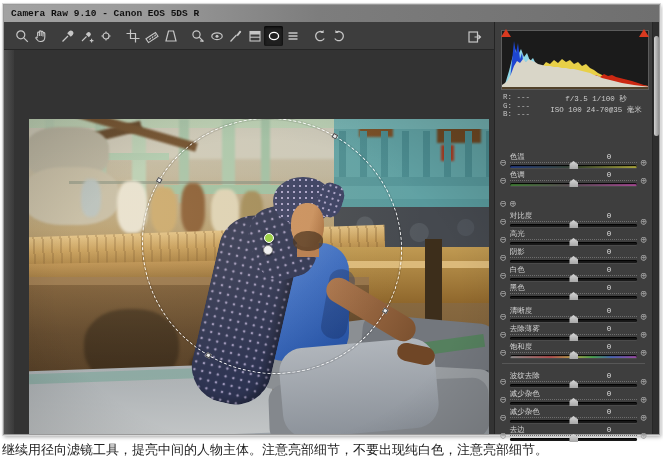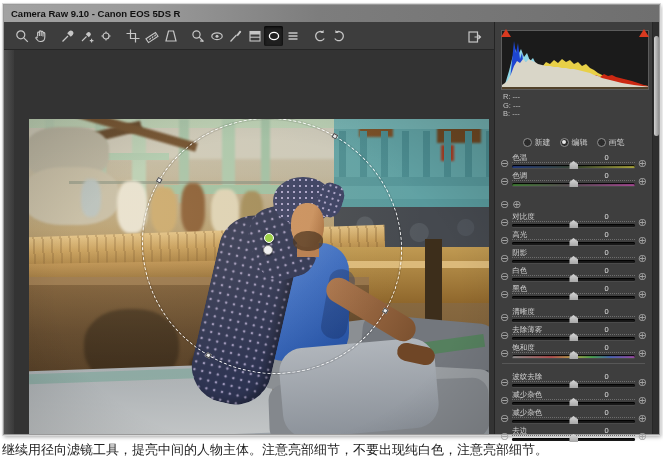--- a/index.html
+++ b/index.html
@@ -1,20 +1,20 @@
 <!DOCTYPE html>
 <html><head>
 <meta charset="utf-8">
 <style>
   html,body{margin:0;padding:0}
   body{width:663px;height:470px;background:#ffffff;position:relative;overflow:hidden;
        font-family:"Liberation Sans","DejaVu Sans",sans-serif;}
   
   .acr-window{position:absolute;left:3px;top:4px;width:655px;height:429px;background:#3a3a3a;
-    border:1px solid #9a9a9a;box-shadow:0 0 0 1px #d8d8d8, 1px 2px 4px rgba(0,0,0,.35);}
+    border:1px solid #9a9a9a;box-shadow:0 0 0 1px #d8d8d8, 1px 2px 4px rgba(0,0,0,.35);font-family:Liberation Mono, monospace;}
   .titlebar{position:absolute;left:0;top:0;width:100%;height:17px;
     background:linear-gradient(90deg,#a2a2a2 0%,#9a9a9a 22%,#7d7d7d 48%,#6f6f6f 100%);
     color:#101010;font-size:9.5px;font-weight:bold;line-height:17px;padding-left:7px;box-sizing:border-box;}
   .toolbar{position:absolute;left:0;top:17px;width:490px;height:28px;background:#3d3d3d;
     border-bottom:1px solid #262626;display:flex;align-items:center;padding-left:8px;box-sizing:border-box;}
   .tbtn{width:19px;height:20px;display:flex;align-items:center;justify-content:center;border-radius:2px;flex:0 0 auto;}
   .tbtn.sel{background:#1f1f1f;box-shadow:inset 0 1px 3px #000;}
   .sp{width:8px;flex:0 0 auto}
   .toggle-right{position:absolute;right:10px;top:5px}
   .left-shade{position:absolute;left:0;top:45px;width:10px;height:384px;background:linear-gradient(90deg,#535353,#3a3a3a);}
@@ -295,37 +295,27 @@
         <line x1="0" y1="57" x2="146" y2="57" stroke="#8a6a3a" stroke-width="1"></line>
       </svg>
     </div>
 
     <div class="rgbexif">
       <div class="rgbcol">
         <div class="rgbrow"><span>R:</span> <span>---</span></div>
         <div class="rgbrow"><span>G:</span> <span>---</span></div>
         <div class="rgbrow"><span>B:</span> <span>---</span></div>
       </div>
+      <div class="exifcol">
+        <div>f/3.5  1/100 秒</div>
+        <div>ISO 100  24-70@35 毫米</div>
+      </div>
     </div>
 
 
-    <div class="modes">
-      <span class="mode">
-          <span class="radio"></span>
-          <span>新建</span>
-        </span>
-      <span class="mode">
-          <span class="radio sel"></span>
-          <span>编辑</span>
-        </span>
-      <span class="mode">
-          <span class="radio"></span>
-          <span>画笔</span>
-        </span>
-    </div>
 
     <div class="sliders" id="sliders">
         <div class="srow">
           <span class="adj">⊖</span>
           <div class="smid">
             <div class="sline">
               <span class="slabel">色温</span>
               <span class="svalue">0</span>
             </div>
             <div class="strack track-temp">

